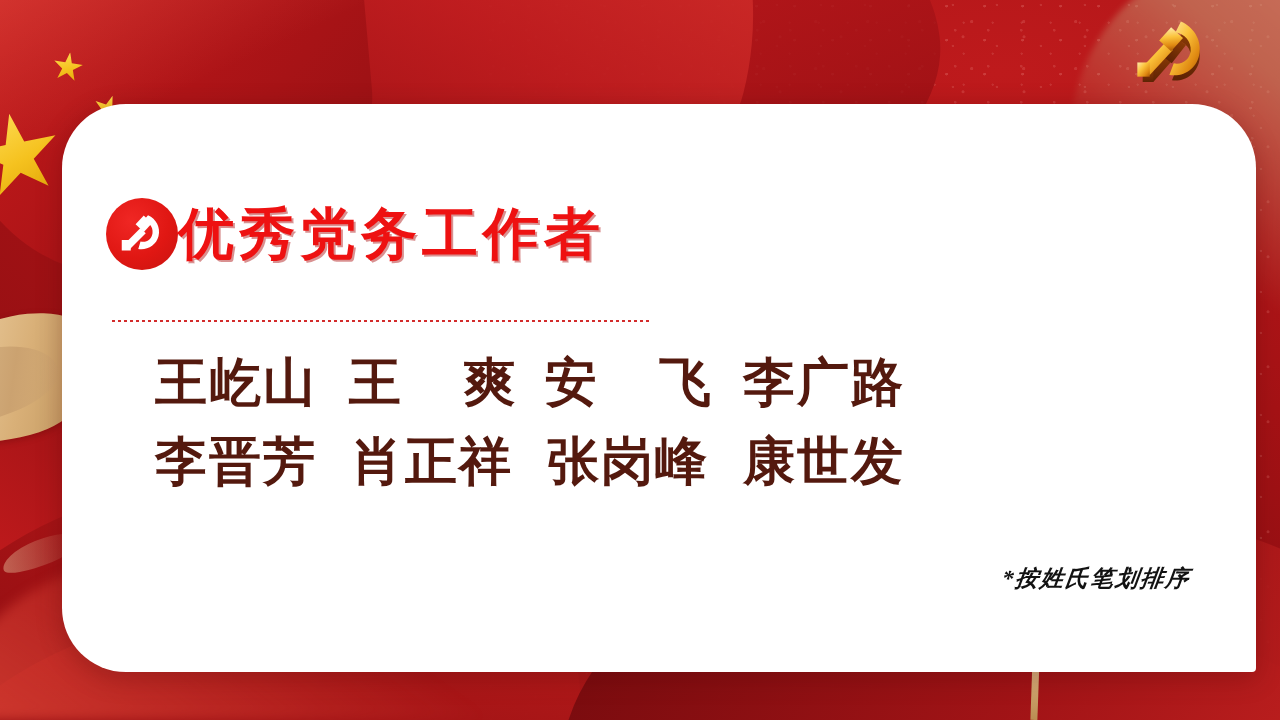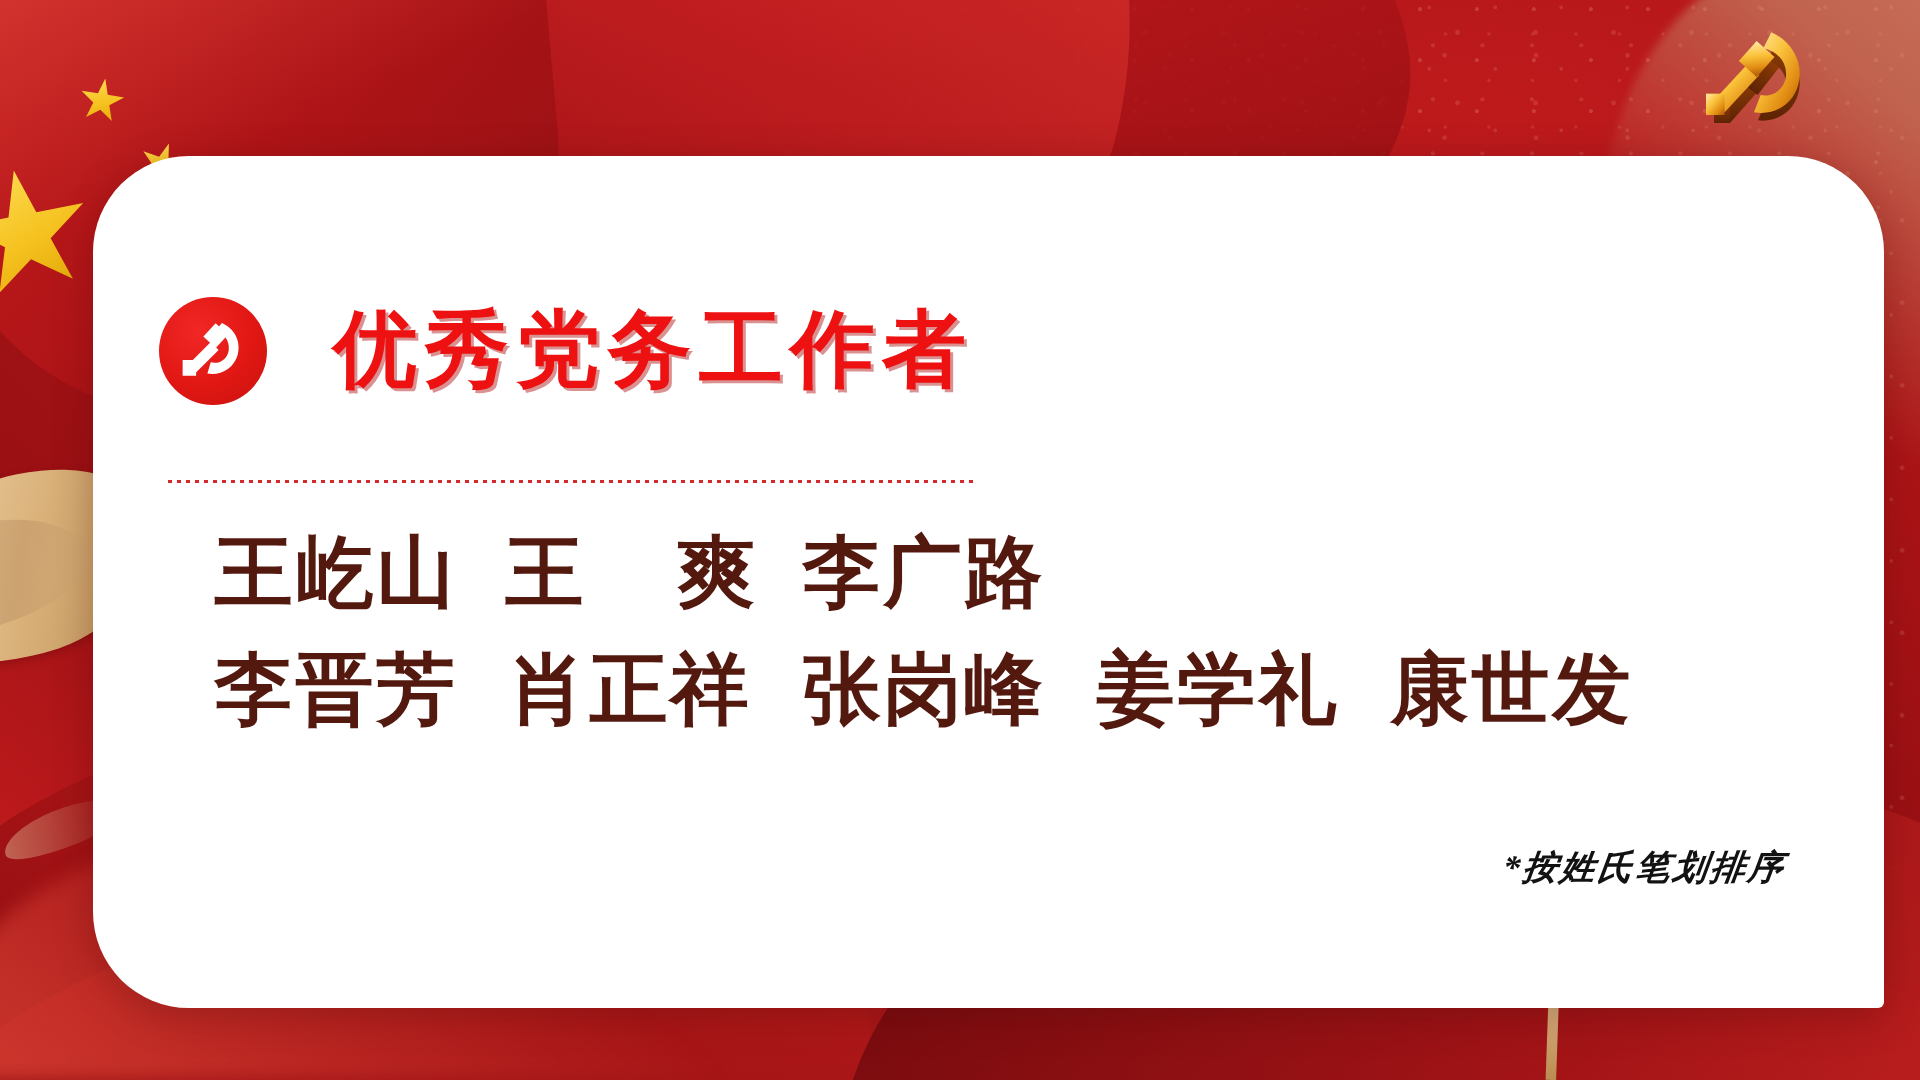--- a/index.html
+++ b/index.html
@@ -190,21 +190,20 @@
     box-shadow: 0 6px 26px rgba(70,6,8,.28);
     overflow: hidden;
   }
 
   
   .header {
     position: absolute;
     left: 44px; top: 94px;
     display: flex;
     align-items: center;
-    gap: 44px;
   }
   .badge {
     width: 72px; height: 72px;
     border-radius: 50%;
     background: radial-gradient(circle at 36% 32%, #F02724 0%, #E01713 55%, #C81310 100%);
     display: flex;
     align-items: center;
     justify-content: center;
     flex: 0 0 auto;
   }
@@ -227,21 +226,21 @@
     left: 50px; top: 216px;
     width: 540px; height: 2px;
     background-image: linear-gradient(to right, #D32B2B 0 3px, transparent 3px 6px);
     background-size: 6px 2px;
     background-repeat: repeat-x;
   }
 
   
   .names {
     position: absolute;
-    left: 64px; top: 248px;
+    left: 76px; top: 248px;
     width: 1060px;
   }
   .name-row {
     display: flex;
     align-items: baseline;
     margin-bottom: 14px;
   }
   .name-cell {
     font-family: "Liberation Serif", "DejaVu Serif", serif;
     font-size: 52px;
@@ -353,28 +352,28 @@
       <div class="title">优秀党务工作者</div>
     </div>
 
     <div class="divider"></div>
 
     <div class="names">
 
       <div class="name-row">
         <div class="name-cell">王屹山</div>
         <div class="name-cell two-char">王  爽</div>
+        <div class="name-cell two-char">安  飞</div>
         <div class="name-cell">李广路</div>
       </div>
 
       <div class="name-row">
         <div class="name-cell">李晋芳</div>
         <div class="name-cell">肖正祥</div>
         <div class="name-cell">张岗峰</div>
-        <div class="name-cell">姜学礼</div>
         <div class="name-cell">康世发</div>
       </div>
 
     </div>
 
     <div class="footnote">*按姓氏笔划排序</div>
 
   </div>
 </div>
 

